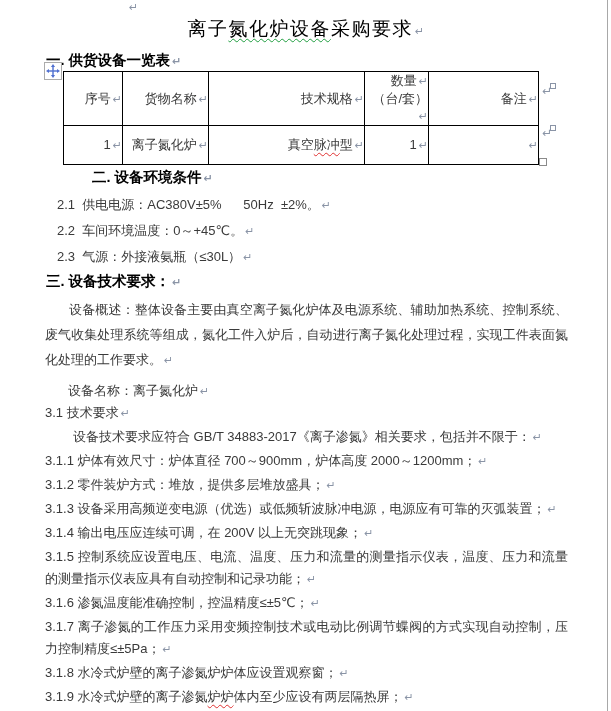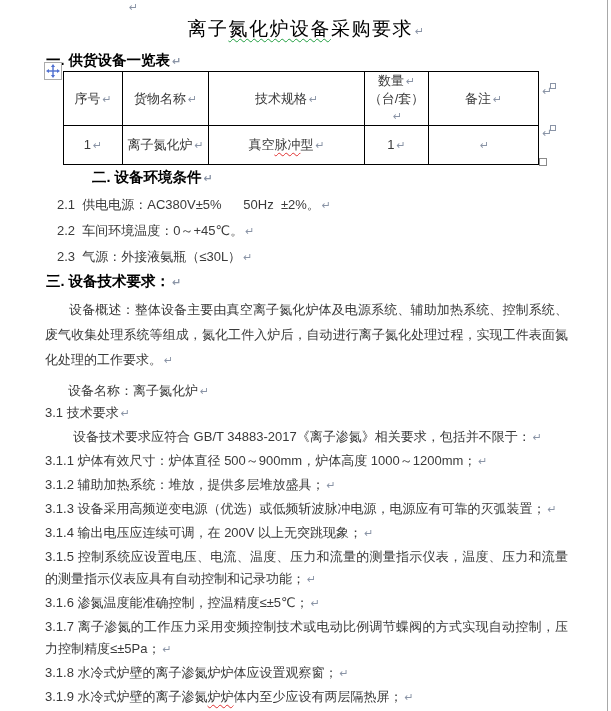--- a/index.html
+++ b/index.html
@@ -28,21 +28,21 @@
   }
   .sec-h.h2 { margin-top:4px;margin-left:47px; }
   .sec-h.h3 { }
   .tbl-wrap { position:relative; margin-top:1px; }
   table.supply {
     border-collapse:collapse; table-layout:fixed;
     margin-left:18px; width:475px;
     border:1.5px solid #000;
   }
   table.supply td {
-    border:1px solid #000; text-align:center; vertical-align:middle;
+    border:1px solid #000; text-align:right; vertical-align:middle;
     font-size:13px; color:#3a3a3a; line-height:17px;
   }
   table.supply tr.hdr td { height:41px; }
   table.supply tr.datarow td { height:39px; }
   .c1{width:59px}.c2{width:86px}.c3{width:156px}.c4{width:64px}.c5{width:110px}
   .row-mark { position:absolute; left:497px; color:#8a94a6; font-size:12px; }
   .row-mark::after {
     content:""; display:inline-block; width:4px; height:4px;
     border:1px solid #8a94a6; vertical-align:6px; margin-left:-2px;
   }
@@ -131,22 +131,22 @@
 
   <div class="sec-h h3"><span>三. 设备技术要求：</span><span class="pilcrow">↵</span></div>
 
   <div class="para p-overview"><span>设备概述：整体设备主要由真空离子氮化炉体及电源系统、辅助加热系统、控制系统、废气收集处理系统等组成，氮化工件入炉后，自动进行离子氮化处理过程，实现工件表面氮化处理的工作要求。</span><span class="pilcrow">↵</span></div>
 
   <div class="para p-name"><span>设备名称：离子氮化炉</span><span class="pilcrow">↵</span></div>
 
   <div class="tech">
     <p class="first31"><span>3.1 技术要求</span><span class="pilcrow">↵</span></p>
     <p class="std"><span>设备技术要求应符合 GB/T 34883-2017《离子渗氮》相关要求，包括并不限于：</span><span class="pilcrow">↵</span></p>
-    <p><span>3.1.1 炉体有效尺寸：炉体直径 500～900mm，炉体高度 1000～1200mm；</span><span class="pilcrow">↵</span></p>
-    <p><span>3.1.2 辅助加热系统：堆放，提供多层堆放盛具；</span><span class="pilcrow">↵</span></p>
+    <p><span>3.1.1 炉体有效尺寸：炉体直径 700～900mm，炉体高度 2000～1200mm；</span><span class="pilcrow">↵</span></p>
+    <p><span>3.1.2 零件装炉方式：堆放，提供多层堆放盛具；</span><span class="pilcrow">↵</span></p>
     <p><span>3.1.3 设备采用高频逆变电源（优选）或低频斩波脉冲电源，电源应有可靠的灭弧装置；</span><span class="pilcrow">↵</span></p>
     <p><span>3.1.4 输出电压应连续可调，在 200V 以上无突跳现象；</span><span class="pilcrow">↵</span></p>
     <p class="wrapped"><span>3.1.5 控制系统应设置电压、电流、温度、压力和流量的测量指示仪表，温度、压力和流量的测量指示仪表应具有自动控制和记录功能；</span><span class="pilcrow">↵</span></p>
     <p><span>3.1.6 渗氮温度能准确控制，控温精度≤±5℃；</span><span class="pilcrow">↵</span></p>
     <p class="wrapped"><span>3.1.7 离子渗氮的工作压力采用变频控制技术或电动比例调节蝶阀的方式实现自动控制，压力控制精度≤±5Pa；</span><span class="pilcrow">↵</span></p>
     <p><span>3.1.8 水冷式炉壁的离子渗氮炉炉体应设置观察窗；</span><span class="pilcrow">↵</span></p>
     <p><span>3.1.9 水冷式炉壁的离子渗氮</span><span class="wavy-red">炉炉</span><span>体内至少应设有两层隔热屏；</span><span class="pilcrow">↵</span></p>
     <p></p>
 
   </div>

